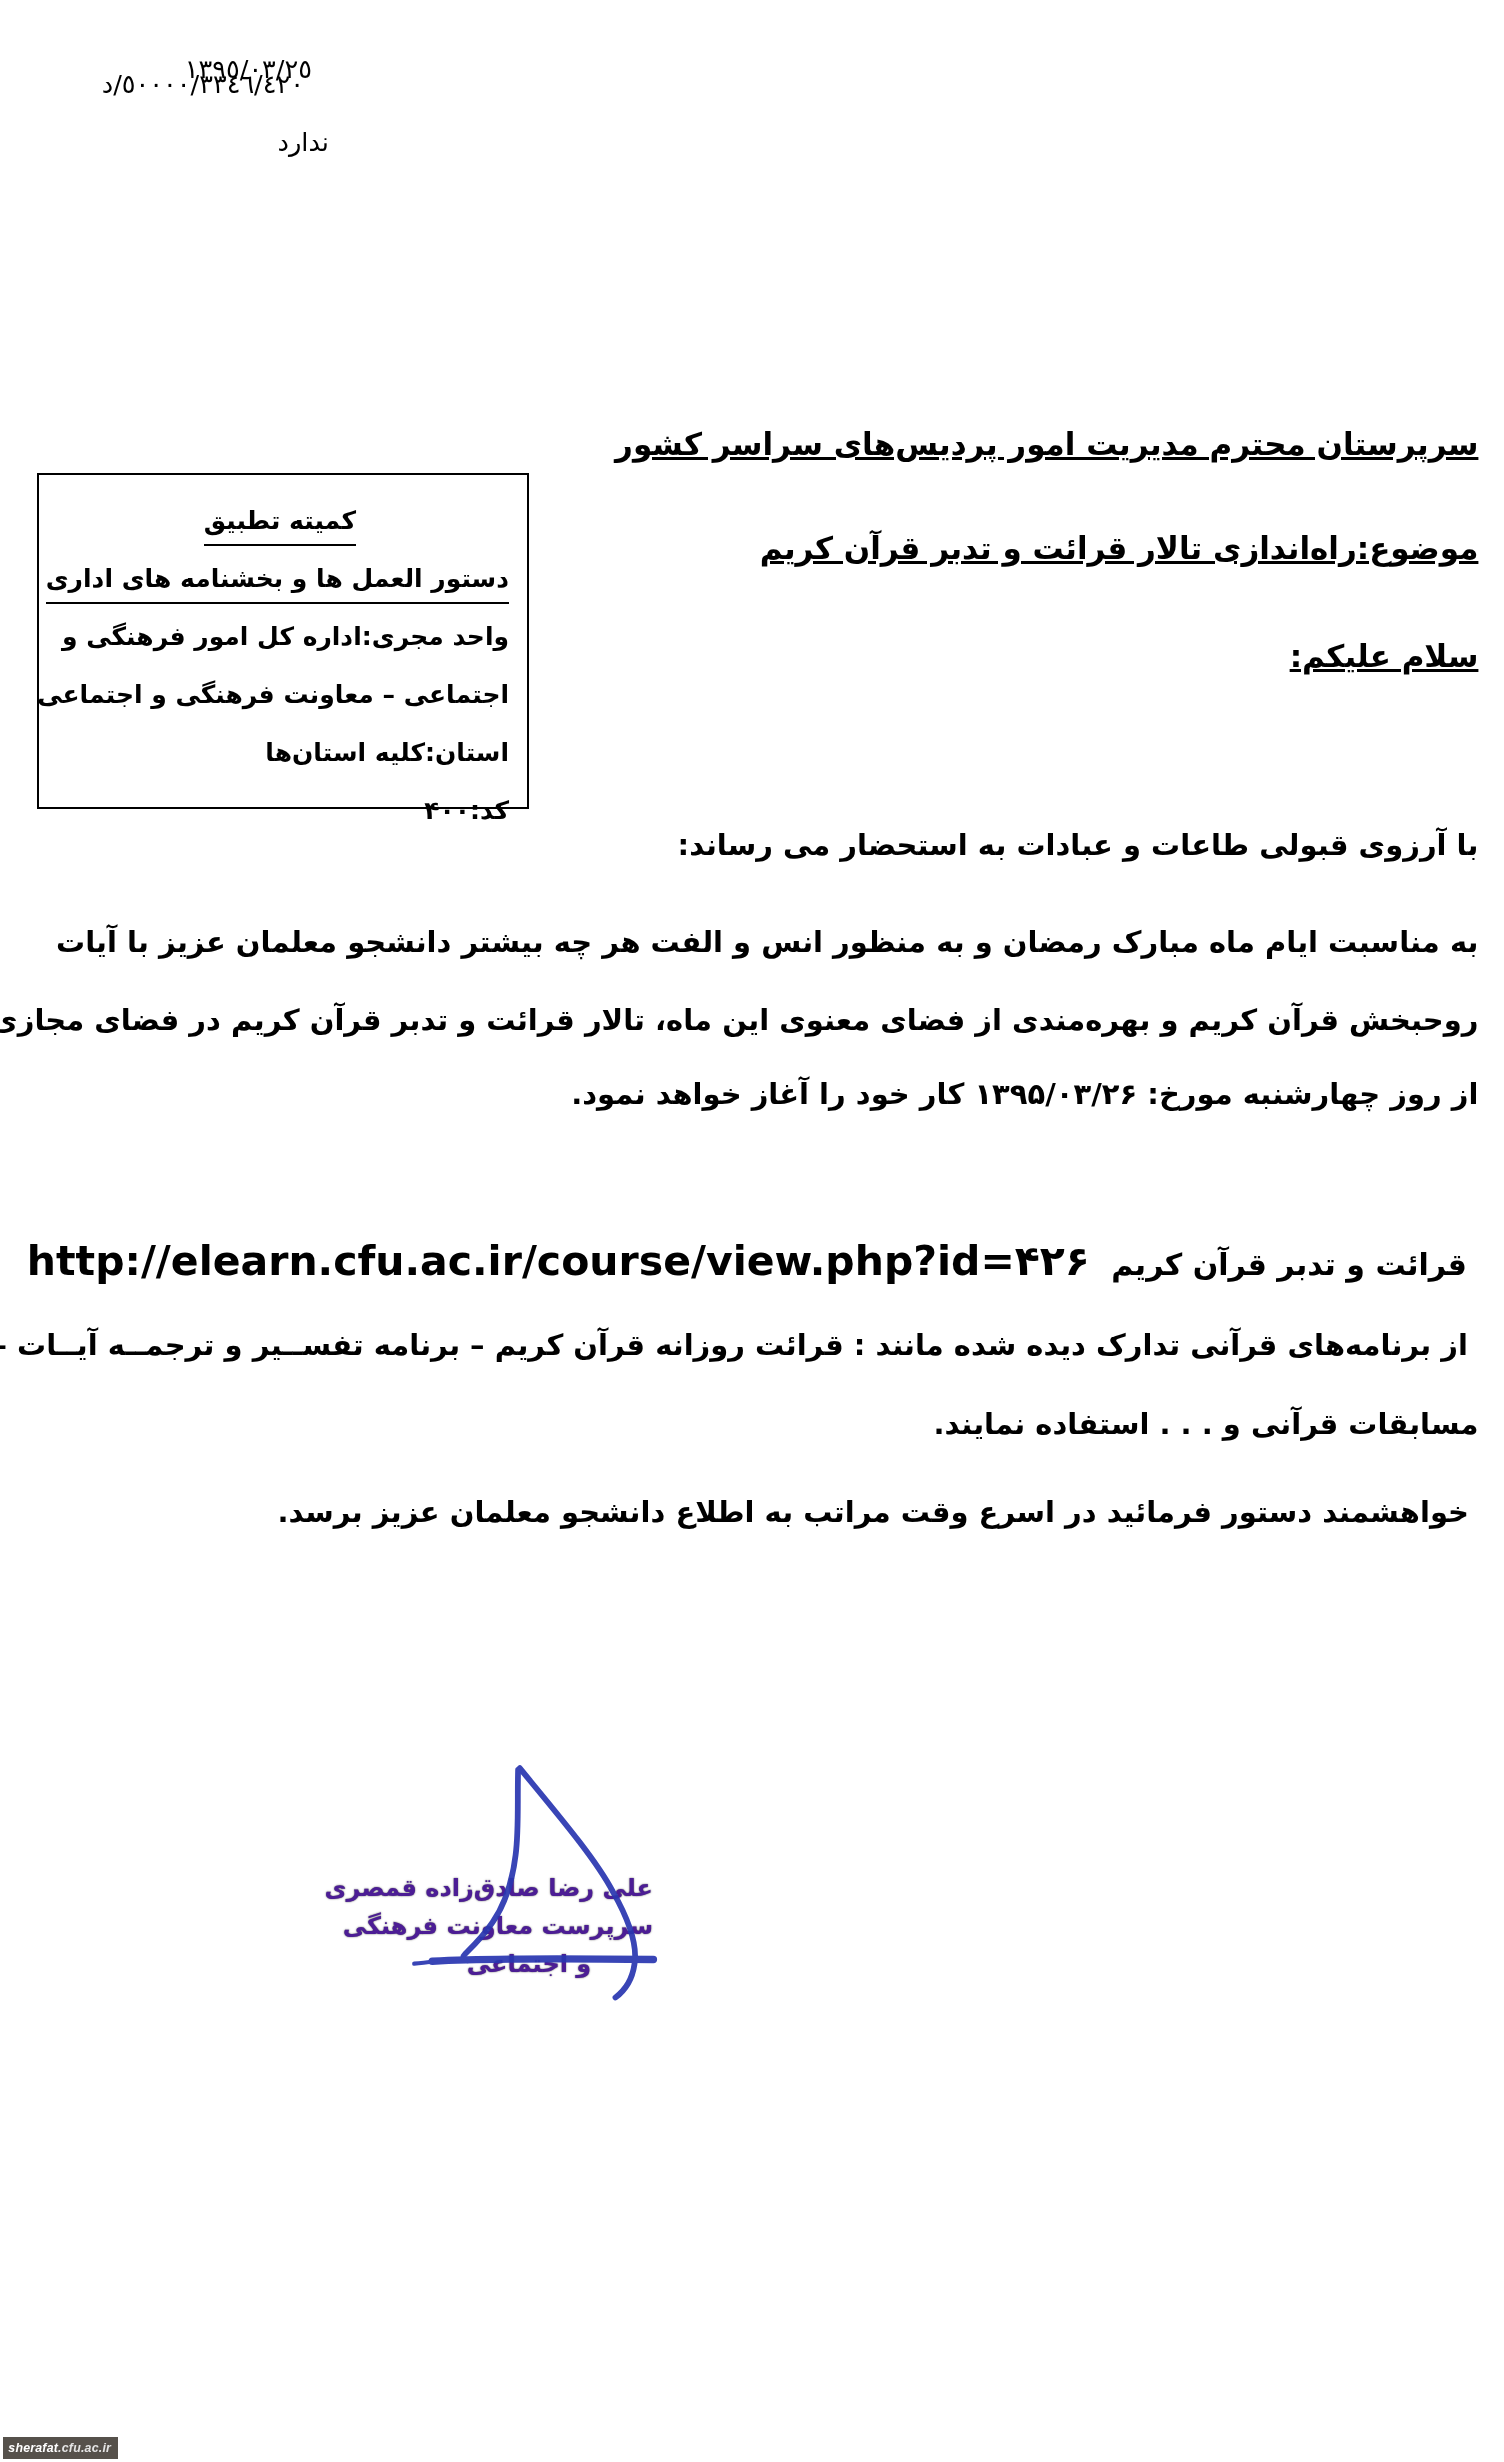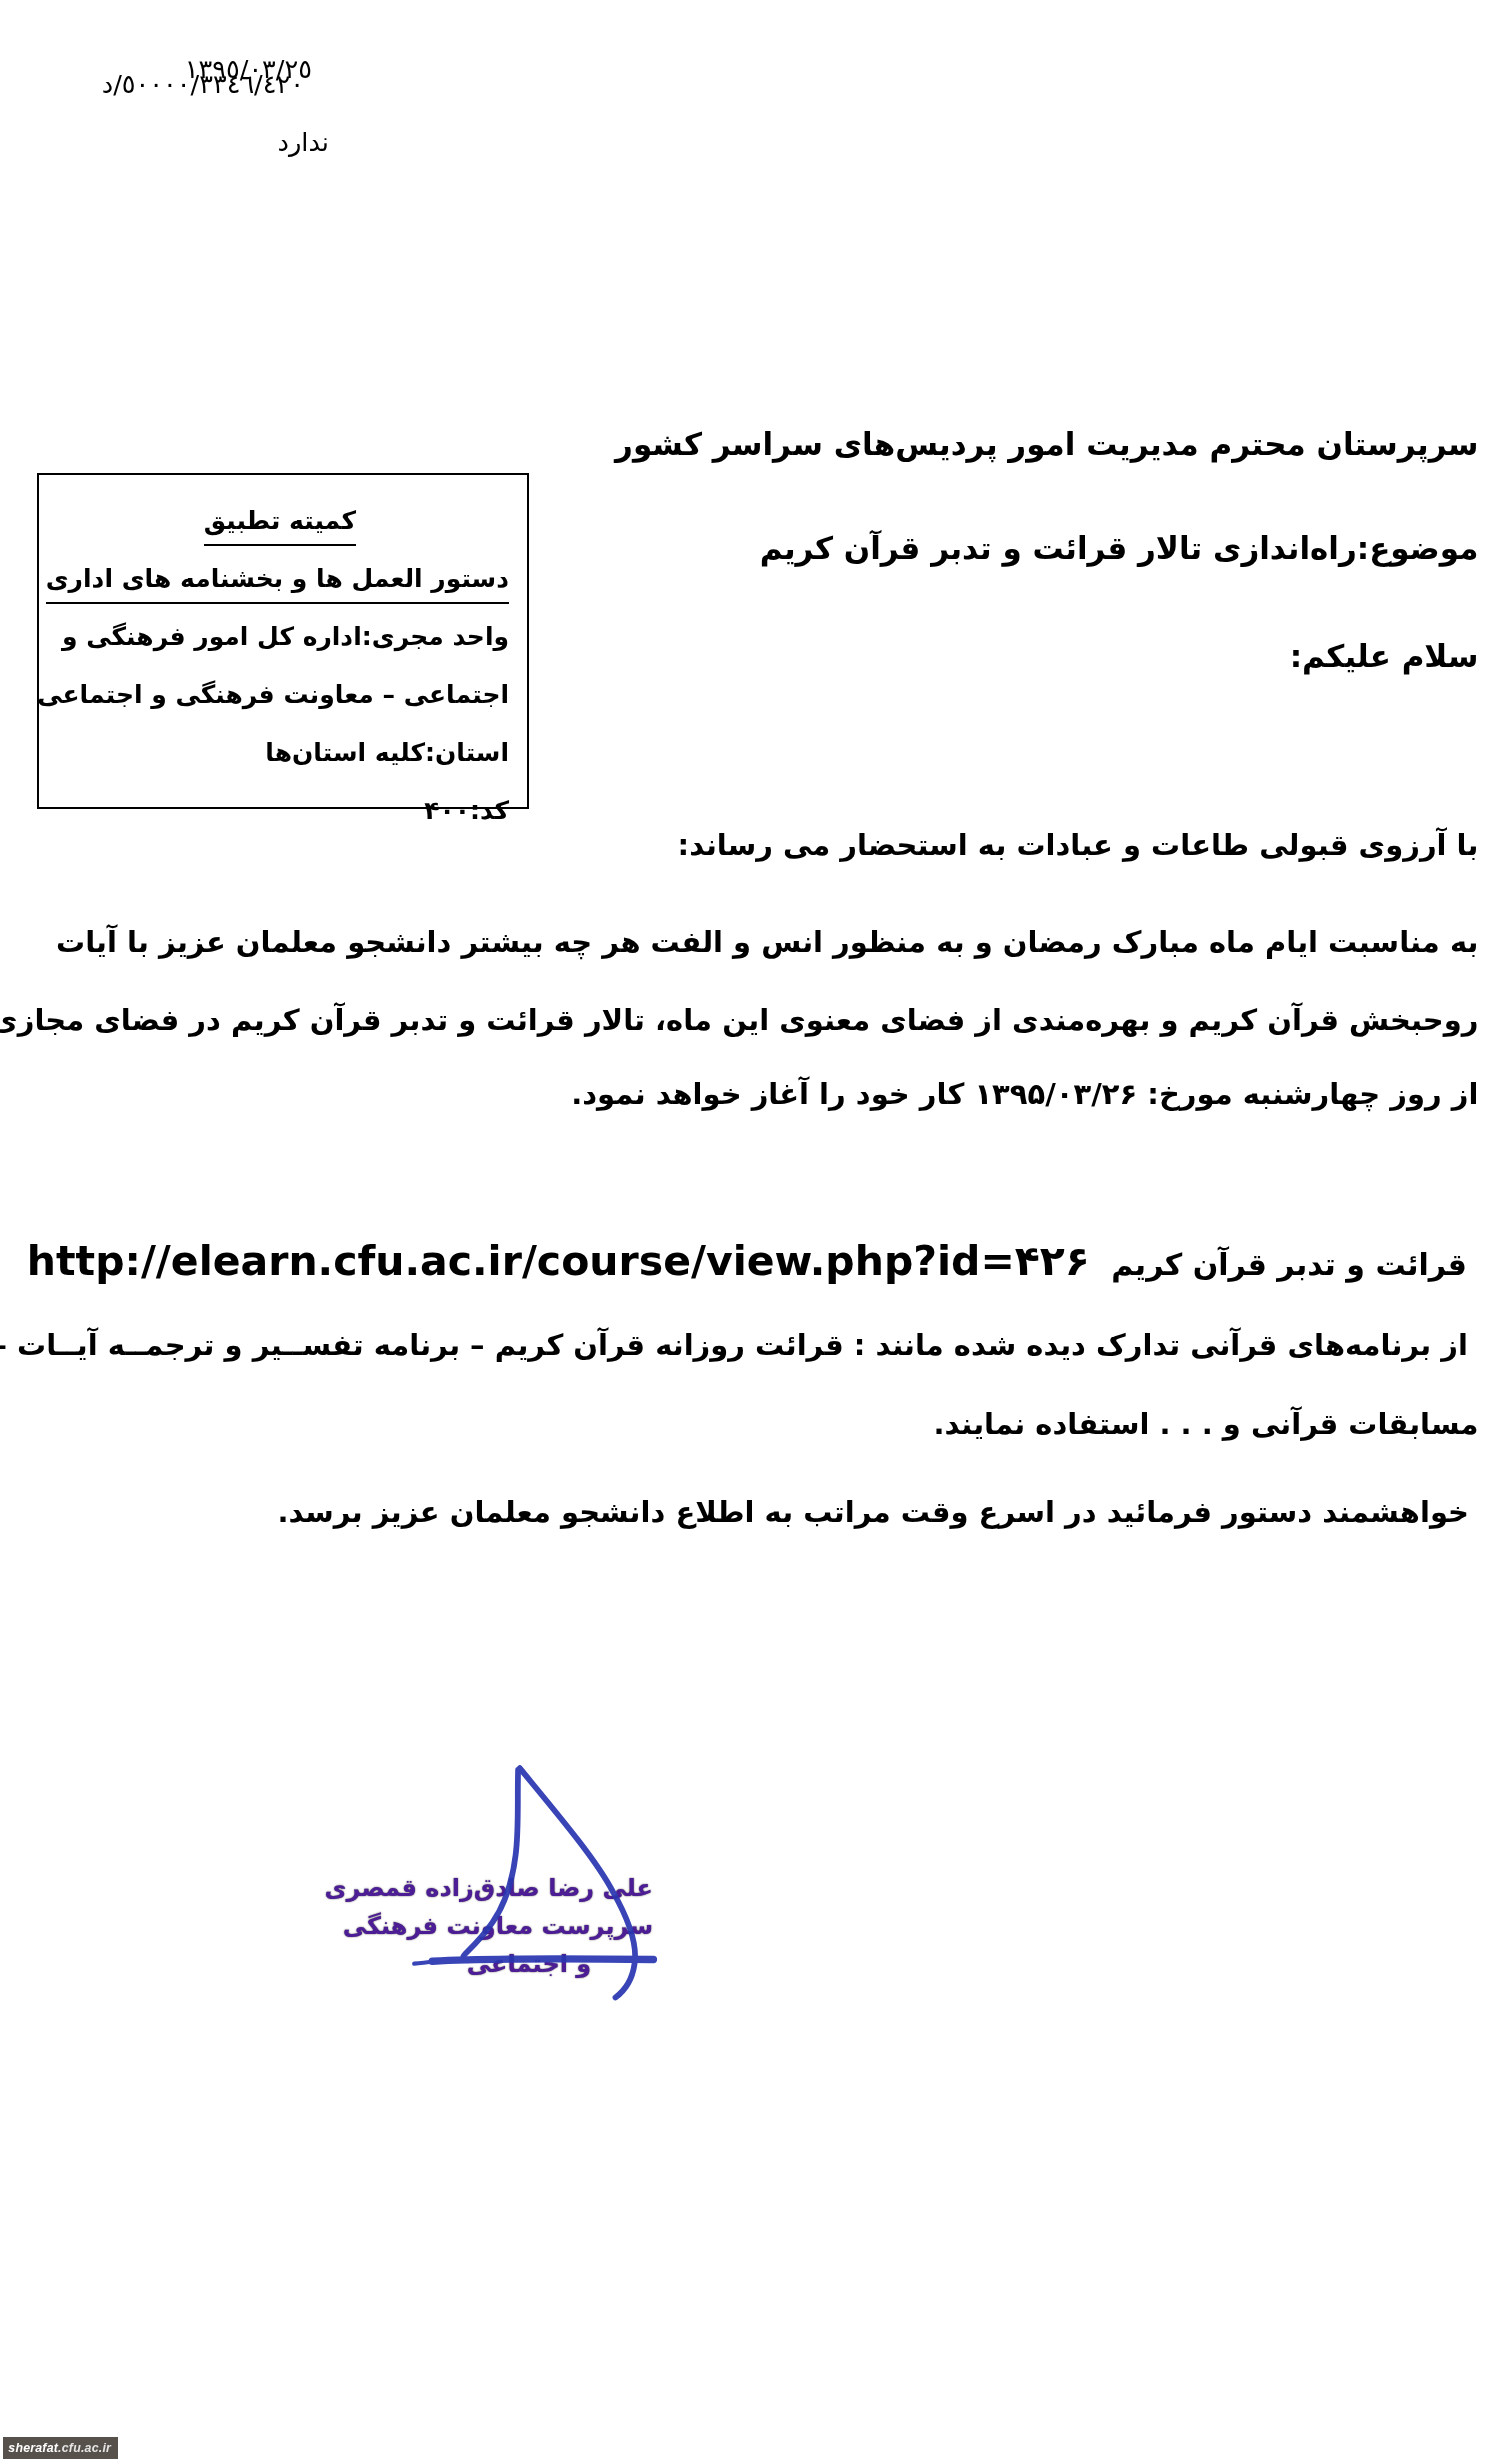--- a/index.html
+++ b/index.html
@@ -7,21 +7,21 @@
     position:relative; width:1504px; height:2462px; background:#ffffff;
     font-family:"DejaVu Sans", sans-serif; color:#000; overflow:hidden;
   }
   .abs { position:absolute; white-space:nowrap; }
   .rtl { direction:rtl; unicode-bidi:embed; }
 
   
   .hdr-line { font-size:25.6px; font-weight:400; line-height:33px; }
 
   
-  .h-bold  { font-size:31px; font-weight:700; line-height:48px; }
+  .h-bold  { font-size:31px; font-weight:700; line-height:48px;text-decoration:underline; }
   .b-line  { font-size:29px; font-weight:700; line-height:46px; }
 
   
   .cbox {
     left:37px; top:473px; width:492px; height:336px; box-sizing:border-box;
     border:2.5px solid #000; padding:16.5px 18px 8.3px 11.6px;
     direction:rtl; font-size:25px; font-weight:700;
   }
   .cbox-line { line-height:58px; text-align:right; white-space:nowrap; }
   .cbox-line.center { text-align:center; }

